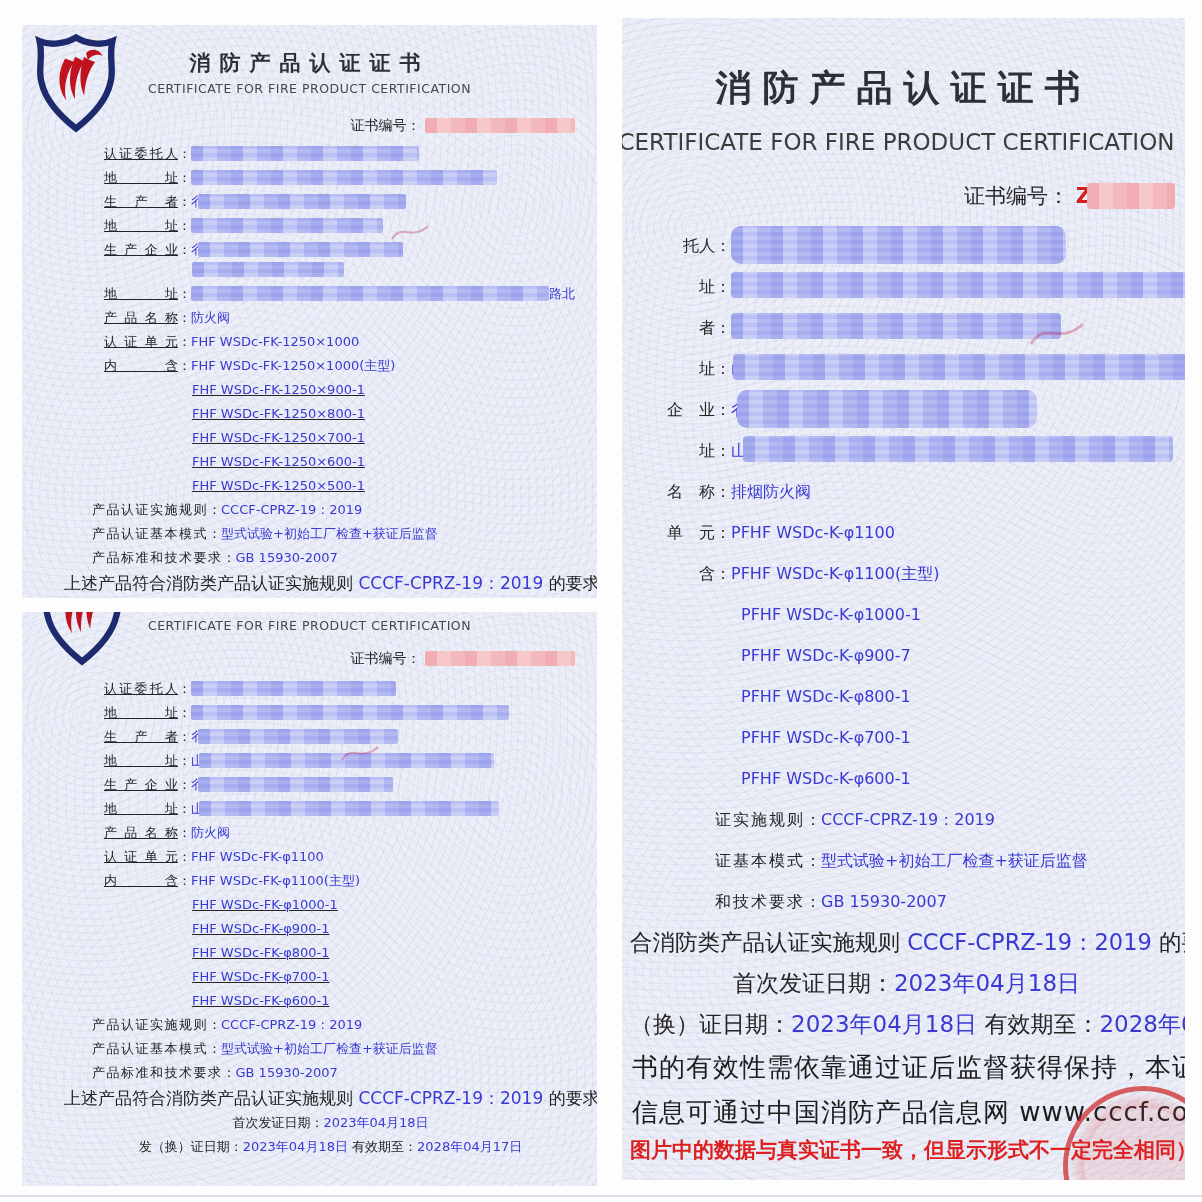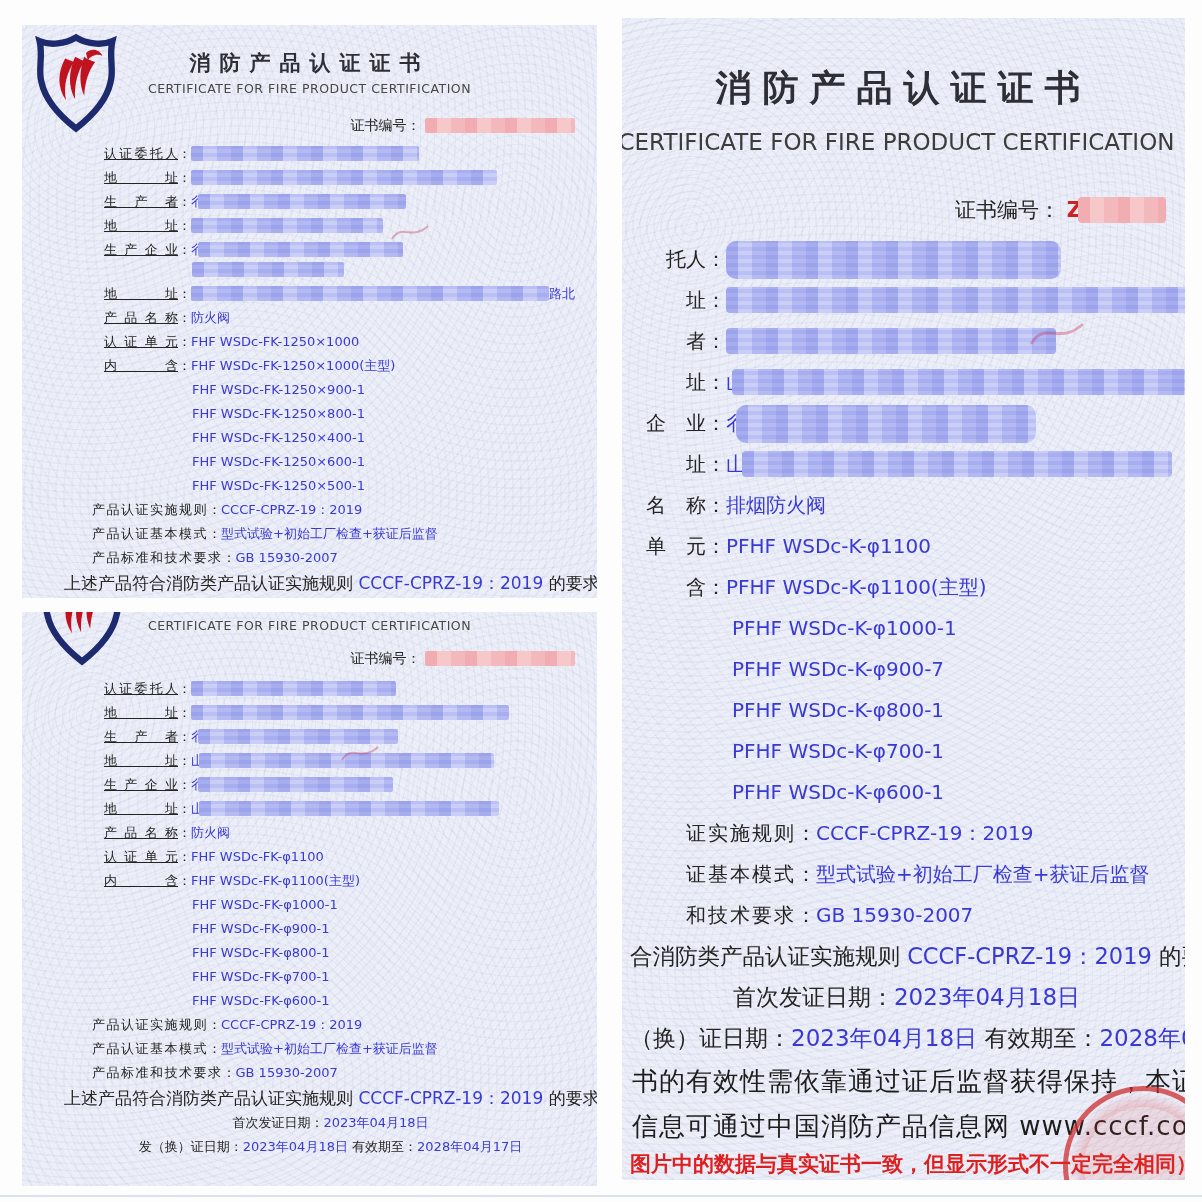--- a/index.html
+++ b/index.html
@@ -21,44 +21,44 @@
   #tB .t-sub{margin-top:6px;}
   .certno{text-align:right;padding-right:22px;margin-top:18px;height:22px;line-height:22px;font-size:14px;white-space:nowrap;}
   #tB .certno{margin-top:14px;}
   .fields{margin-top:6px;padding-left:82px;}
   #tB .fields{margin-top:8px;}
   .row{height:24px;line-height:24px;font-size:13px;white-space:nowrap;}
   .row.cont{height:20px;line-height:14px;}
   .lab{display:inline-block;width:74px;text-align:justify;text-align-last:justify;color:#242424;text-decoration:underline;}
   .cl{color:#242424;}
   .v{color:#3939d4;}
-  .mdl{padding-left:88px;}
+  .mdl{padding-left:88px;text-decoration:underline;}
   .rrow{margin-left:-12px;}
   .rlab{letter-spacing:1.5px;color:#242424;}
   .stmt{height:26px;line-height:26px;font-size:17px;text-align:right;margin-left:-40px;white-space:nowrap;}
   .drow{height:24px;line-height:24px;font-size:13px;text-align:center;margin-left:-40px;white-space:nowrap;}
   .k{color:#242424;}
 
   .blob{display:inline-block;vertical-align:-3px;height:15px;border-radius:2px;
     background-color:#ccd1f6;
     background-image:
       repeating-linear-gradient(90deg, rgba(105,115,225,.42) 0 12px, rgba(155,162,242,.16) 12px 26px, rgba(120,128,232,.34) 26px 40px),
       repeating-linear-gradient(0deg, rgba(255,255,255,.14) 0 4px, rgba(90,100,220,.10) 4px 8px);}
   .pink{background-color:#f5c9cb;
     background-image:repeating-linear-gradient(90deg, rgba(236,140,146,.45) 0 12px, rgba(249,196,199,.22) 12px 26px, rgba(240,160,165,.4) 26px 40px);}
 
   .logo{position:absolute;left:8px;top:8px;}
   #tB .logo{top:-46px;left:14px;}
 
   
   .c-title{text-align:center;margin-top:46px;font-size:36px;letter-spacing:11px;color:#2e2e36;font-weight:bold;white-space:nowrap;}
   .c-sub{text-align:center;margin-top:16px;margin-left:-14px;font-size:23px;color:#3c3c3c;white-space:nowrap;}
-  .c-certno{text-align:right;padding-right:19px;margin-top:38px;height:34px;line-height:34px;font-size:21px;white-space:nowrap;}
+  .c-certno{text-align:right;padding-right:10px;margin-top:24px;height:34px;line-height:34px;font-size:21px;white-space:nowrap;}
   .c-fields{margin-top:12px;padding-left:6px;}
-  .crow{height:41px;line-height:41px;font-size:20px;white-space:nowrap;}
+  .crow{height:41px;line-height:41px;font-size:16px;white-space:nowrap;margin-left:9px;}
   .clab{display:inline-block;width:78px;text-align:right;color:#242424;}
   .cmdl{padding-left:104px;}
   .crlab{display:inline-block;width:168px;text-align:right;letter-spacing:2px;color:#242424;}
   .cblob{height:26px;vertical-align:-6px;border-radius:4px;}
   .cblob.tall{height:38px;vertical-align:-13px;border-radius:10px;}
   .cstmt{height:41px;line-height:41px;font-size:22.5px;white-space:nowrap;padding-left:2px;}
   .cdate1{height:41px;line-height:41px;font-size:23px;text-align:center;white-space:nowrap;}
   .cdate2{height:41px;line-height:41px;font-size:23px;white-space:nowrap;padding-left:2px;}
   .cblack{height:45px;line-height:45px;font-size:26px;letter-spacing:1px;color:#1d1d1d;white-space:nowrap;padding-left:4px;}
   .cred{height:34px;line-height:30px;font-size:21px;font-weight:bold;color:#de1f1f;white-space:nowrap;padding-left:2px;}
@@ -94,21 +94,21 @@
     <div class="row"><span class="lab">生产者</span><span class="cl">：</span><span class="v">彳</span><span class="blob" style="width:208px;margin-left:-6px"></span></div>
     <div class="row"><span class="lab">地址</span><span class="cl">：</span><span class="blob" style="width:192px"></span></div>
     <div class="row"><span class="lab">生产企业</span><span class="cl">：</span><span class="v">彳</span><span class="blob" style="width:205px;margin-left:-6px"></span></div>
     <div class="row cont"><span style="display:inline-block;width:88px"></span><span class="blob" style="width:152px"></span></div>
     <div class="row"><span class="lab">地址</span><span class="cl">：</span><span class="blob" style="width:358px"></span><span class="v">路北</span></div>
     <div class="row"><span class="lab">产品名称</span><span class="cl">：</span><span class="v">防火阀</span></div>
     <div class="row"><span class="lab">认证单元</span><span class="cl">：</span><span class="v">FHF WSDc-FK-1250×1000</span></div>
     <div class="row"><span class="lab">内含</span><span class="cl">：</span><span class="v">FHF WSDc-FK-1250×1000(主型)</span></div>
     <div class="row mdl"><span class="v">FHF WSDc-FK-1250×900-1</span></div>
     <div class="row mdl"><span class="v">FHF WSDc-FK-1250×800-1</span></div>
-    <div class="row mdl"><span class="v">FHF WSDc-FK-1250×400-1</span></div>
+    <div class="row mdl"><span class="v">FHF WSDc-FK-1250×700-1</span></div>
     <div class="row mdl"><span class="v">FHF WSDc-FK-1250×600-1</span></div>
     <div class="row mdl"><span class="v">FHF WSDc-FK-1250×500-1</span></div>
     <div class="row rrow"><span class="rlab">产品认证实施规则</span><span class="cl">：</span><span class="v">CCCF-CPRZ-19：2019</span></div>
     <div class="row rrow"><span class="rlab">产品认证基本模式</span><span class="cl">：</span><span class="v">型式试验+初始工厂检查+获证后监督</span></div>
     <div class="row rrow"><span class="rlab">产品标准和技术要求</span><span class="cl">：</span><span class="v">GB 15930-2007</span></div>
     <div class="stmt"><span class="k">上述产品符合消防类产品认证实施规则 </span><span class="v">CCCF-CPRZ-19：2019</span><span class="k"> 的要求，特发此证</span></div>
   </div>
 </section>
 
 <section class="tile" id="tB">

